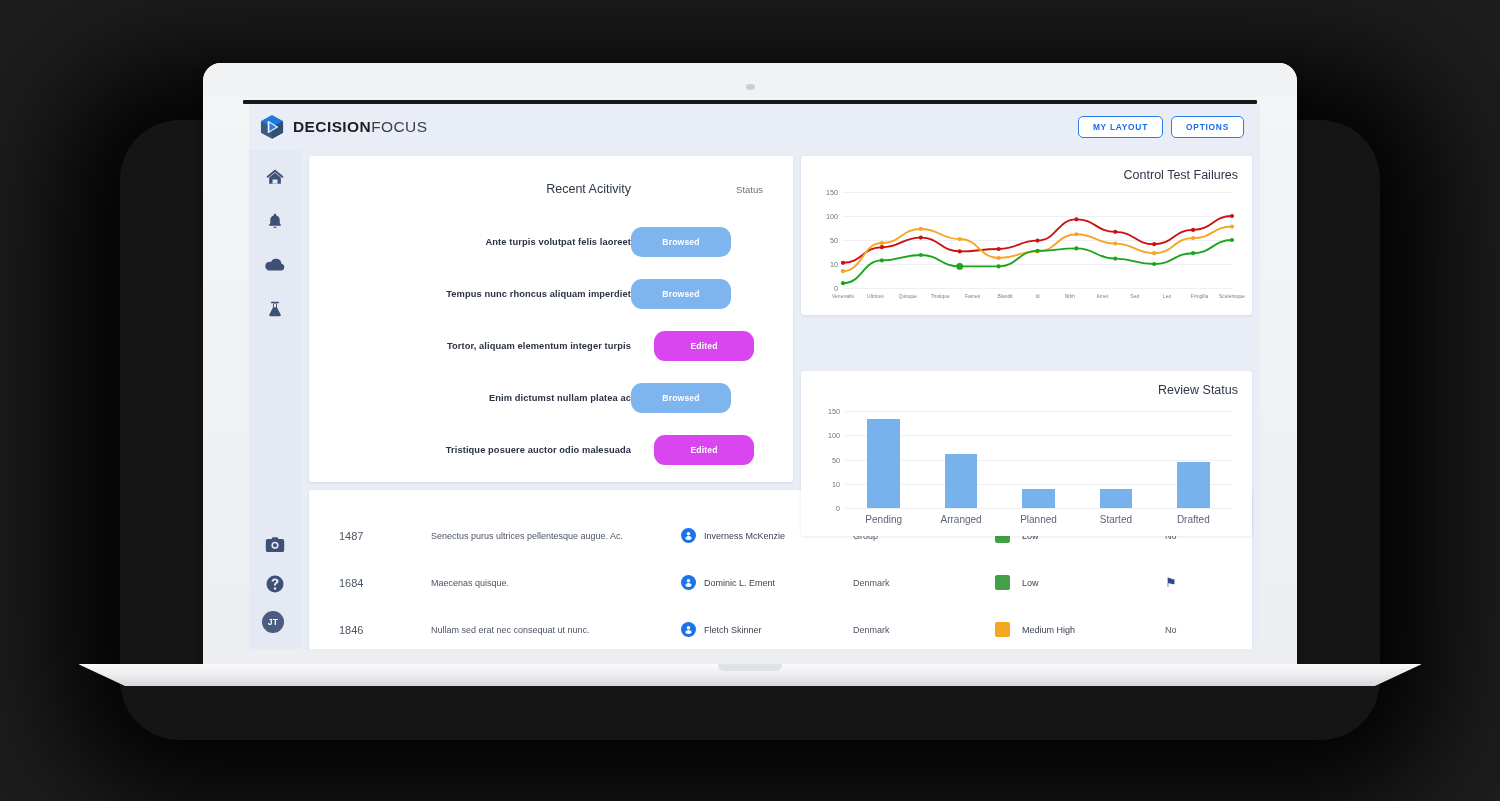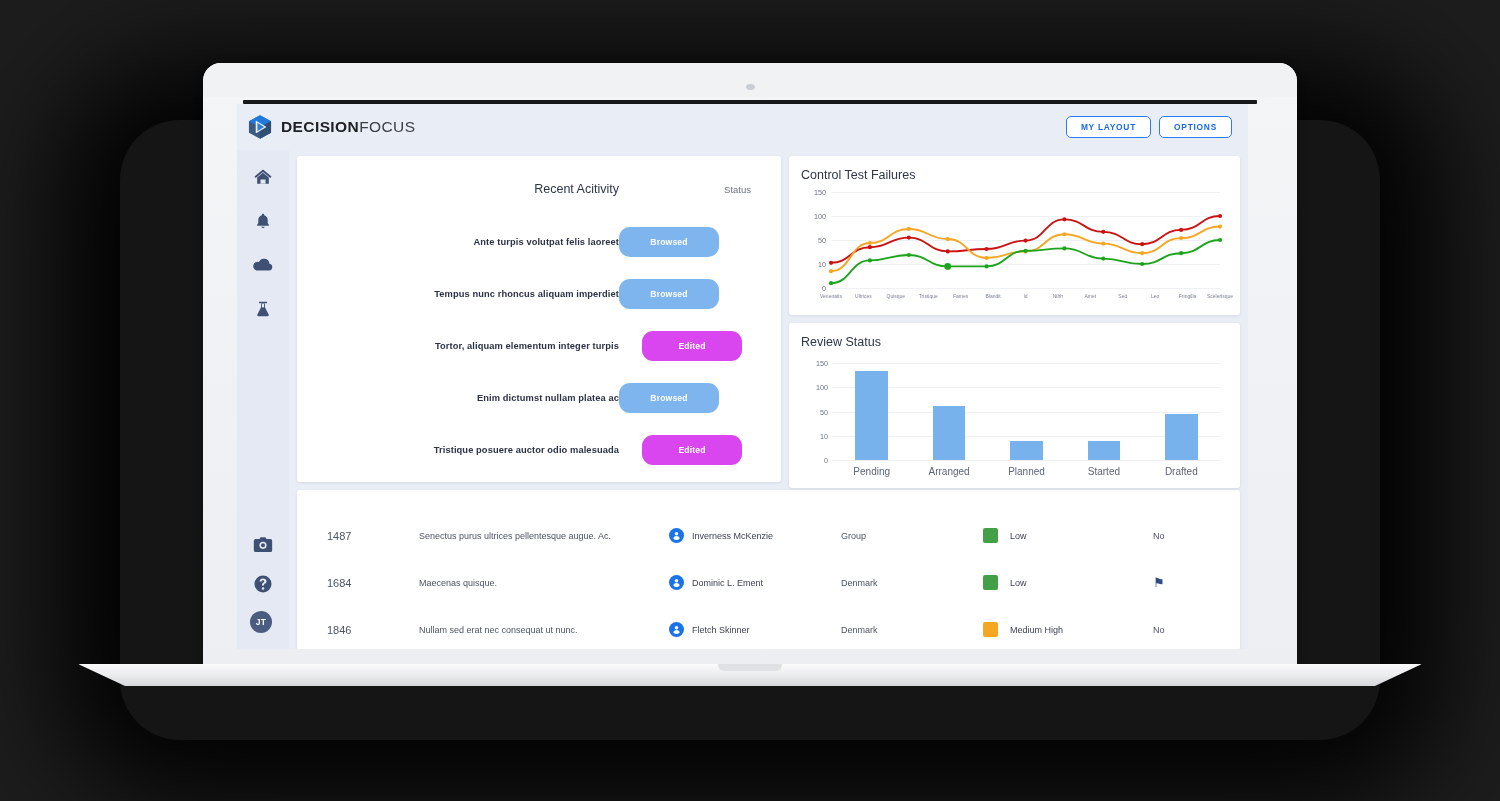--- a/index.html
+++ b/index.html
@@ -32,21 +32,21 @@
   .camera-dot {
     position: absolute; left: 50%; top: 21px; width: 9px; height: 6px;
     margin-left: -4.5px; border-radius: 50%;
     background: #c9cdd4;
   }
   .screen-strip {
     position: absolute; left: 40px; top: 37px; width: 1014px; height: 4px;
     background: #17181a; border-radius: 1px;
   }
   .screen {
-    position: absolute; left: 34px; top: 41px; width: 1011px; height: 545px;
+    position: absolute; left: 46px; top: 41px; width: 1011px; height: 545px;
     background: #e9edf6; overflow: hidden;
   }
   .laptop-base {
     position: absolute; left: 78px; top: 664px; width: 1344px; height: 22px;
     background: linear-gradient(180deg,#fbfbfc 0%, #e9eaec 55%, #d6d8db 100%);
     border-radius: 2px 2px 14px 14px;
     clip-path: polygon(0% 0%, 100% 0%, 96.5% 100%, 3.5% 100%);
     box-shadow: 0 6px 26px rgba(0,0,0,0.6);
   }
   .base-notch {
@@ -122,23 +122,23 @@
     width: 100px; height: 30px; border-radius: 11px;
     display: flex; align-items: center; justify-content: center;
     font-size: 8.6px; font-weight: 700; color: #ffffff; letter-spacing: .15px;
     cursor: pointer;
   }
   .pill.browsed { background: #7eb5ef; }
   .pill.edited  { background: #d946ef; margin-left: 23px; }
 
   
   .col-right { flex: 1; display: flex; flex-direction: column; gap: 8px; }
-  .chart-card { padding: 12px 14px 6px 12px; position: relative; }
+  .chart-card { padding: 12px 14px 6px 12px; position: relative; text-align: right; }
   .line-card { height: 159px; }
-  .bar-card  { flex: 1; }
+  .bar-card  { flex: 1; margin-top: 48px; }
 
   .plot { position: relative; width: 100%; }
   .axis-label {
     position: absolute; font-size: 7.2px; color: #6b7280;
     transform: translate(-100%,-50%); padding-right: 5px; white-space: nowrap;
   }
   .gridline { position: absolute; left: 0; right: 0; height: 1px; background: #eef0f4; }
   .xtick {
     position: absolute; font-size: 5px; color: #7b8292;
     transform: translate(-50%,0); white-space: nowrap;

